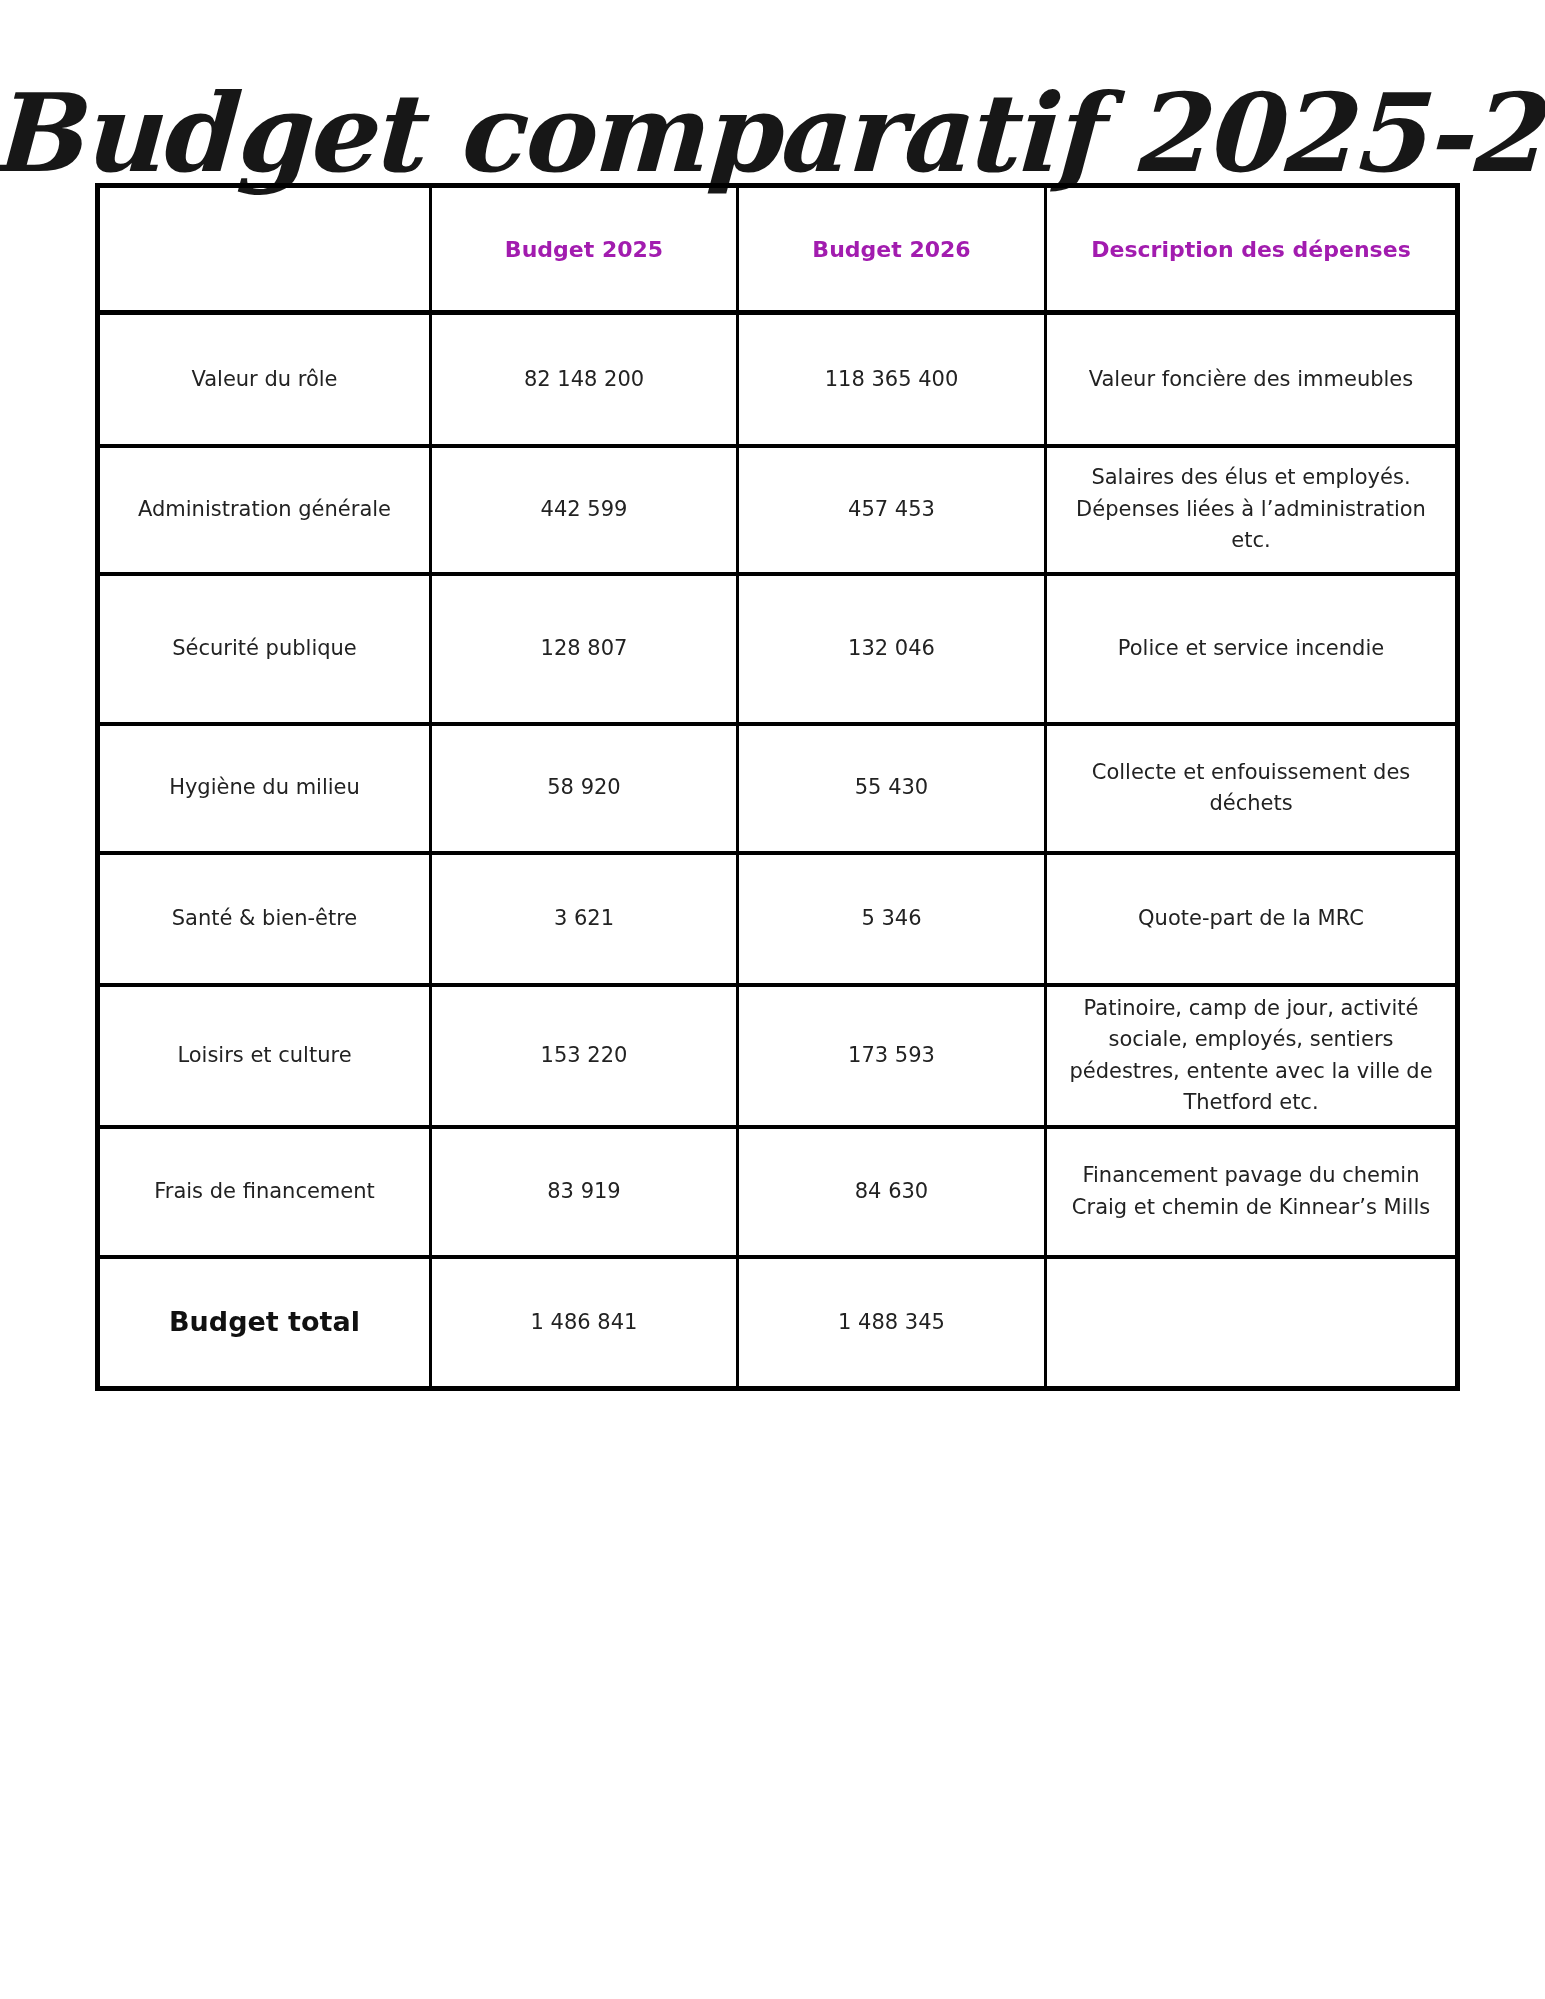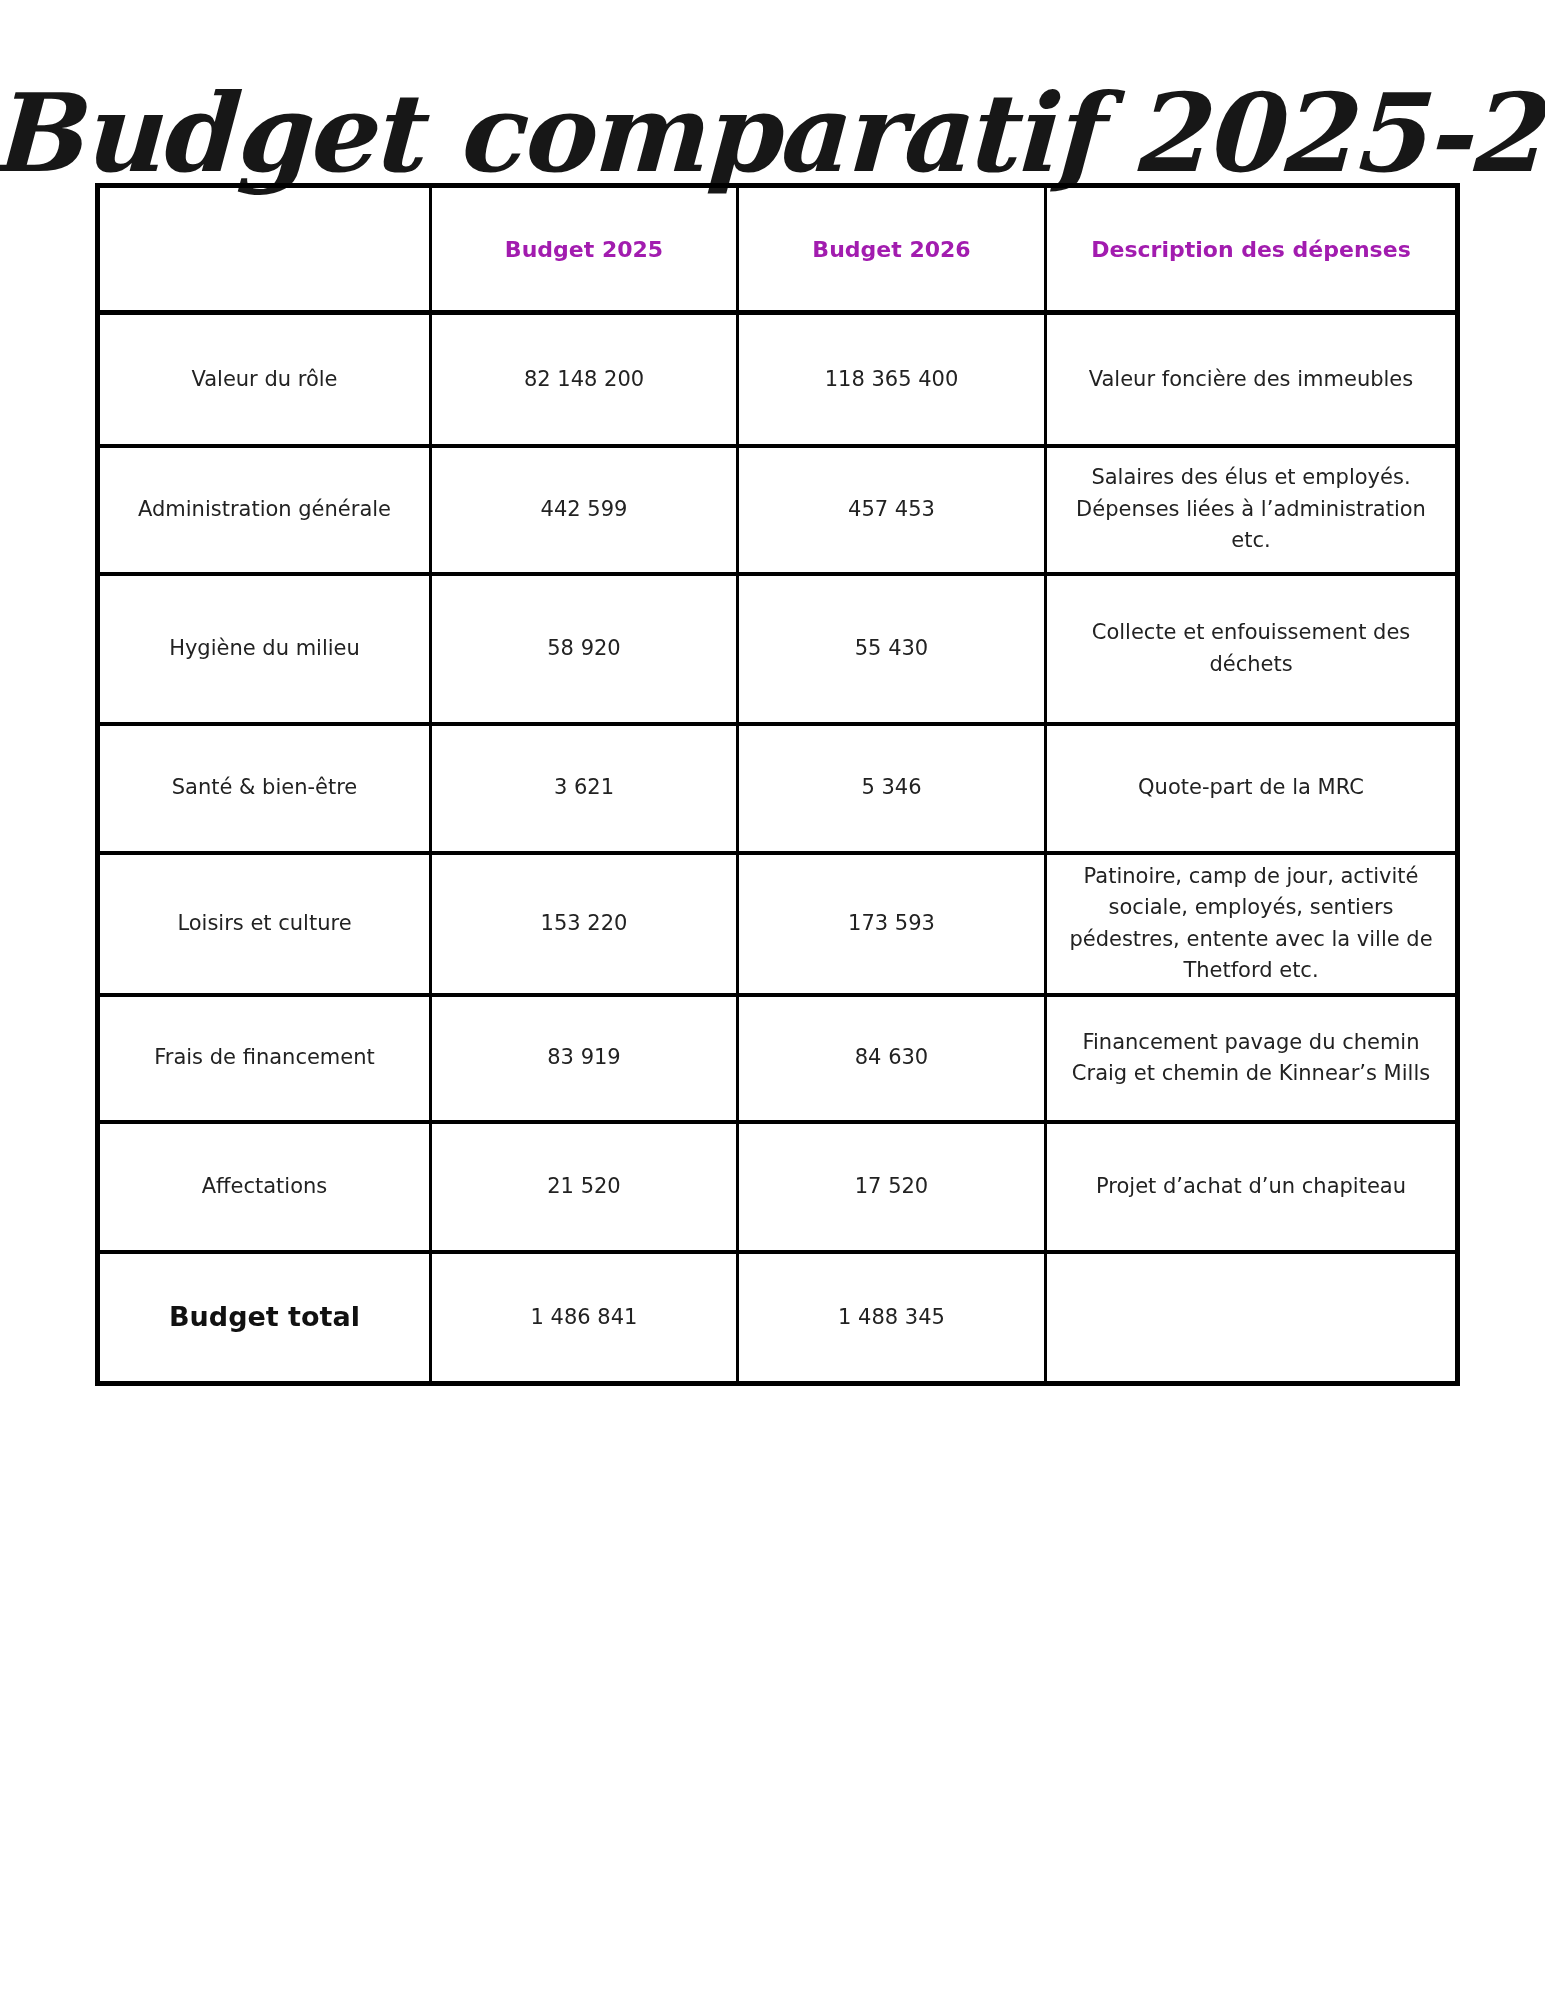--- a/index.html
+++ b/index.html
@@ -112,20 +112,26 @@
         <td>118 365 400</td>
         <td>Valeur foncière des immeubles</td>
       </tr>
       <tr>
         <td class="row-label">Administration générale</td>
         <td>442 599</td>
         <td>457 453</td>
         <td>Salaires des élus et employés. Dépenses liées à l’administration etc.</td>
       </tr>
       <tr>
+        <td class="row-label">Sécurité publique</td>
+        <td>128 807</td>
+        <td>132 046</td>
+        <td>Police et service incendie</td>
+      </tr>
+      <tr>
         <td class="row-label">Hygiène du milieu</td>
         <td>58 920</td>
         <td>55 430</td>
         <td>Collecte et enfouissement des déchets</td>
       </tr>
       <tr>
         <td class="row-label">Santé &amp; bien-être</td>
         <td>3 621</td>
         <td>5 346</td>
         <td>Quote-part de la MRC</td>
@@ -135,26 +141,20 @@
         <td>153 220</td>
         <td>173 593</td>
         <td>Patinoire, camp de jour, activité sociale, employés, sentiers pédestres, entente avec la ville de Thetford etc.</td>
       </tr>
       <tr>
         <td class="row-label">Frais de financement</td>
         <td>83 919</td>
         <td>84 630</td>
         <td>Financement pavage du chemin Craig et chemin de Kinnear’s Mills</td>
       </tr>
-      <tr>
-        <td class="row-label">Affectations</td>
-        <td>21 520</td>
-        <td>17 520</td>
-        <td>Projet d’achat d’un chapiteau</td>
-      </tr>
       <tr class="total-row">
         <td class="row-label">Budget total</td>
         <td>1 486 841</td>
         <td>1 488 345</td>
         <td></td>
       </tr>
     </tbody>
   </table>
 
 </div>

